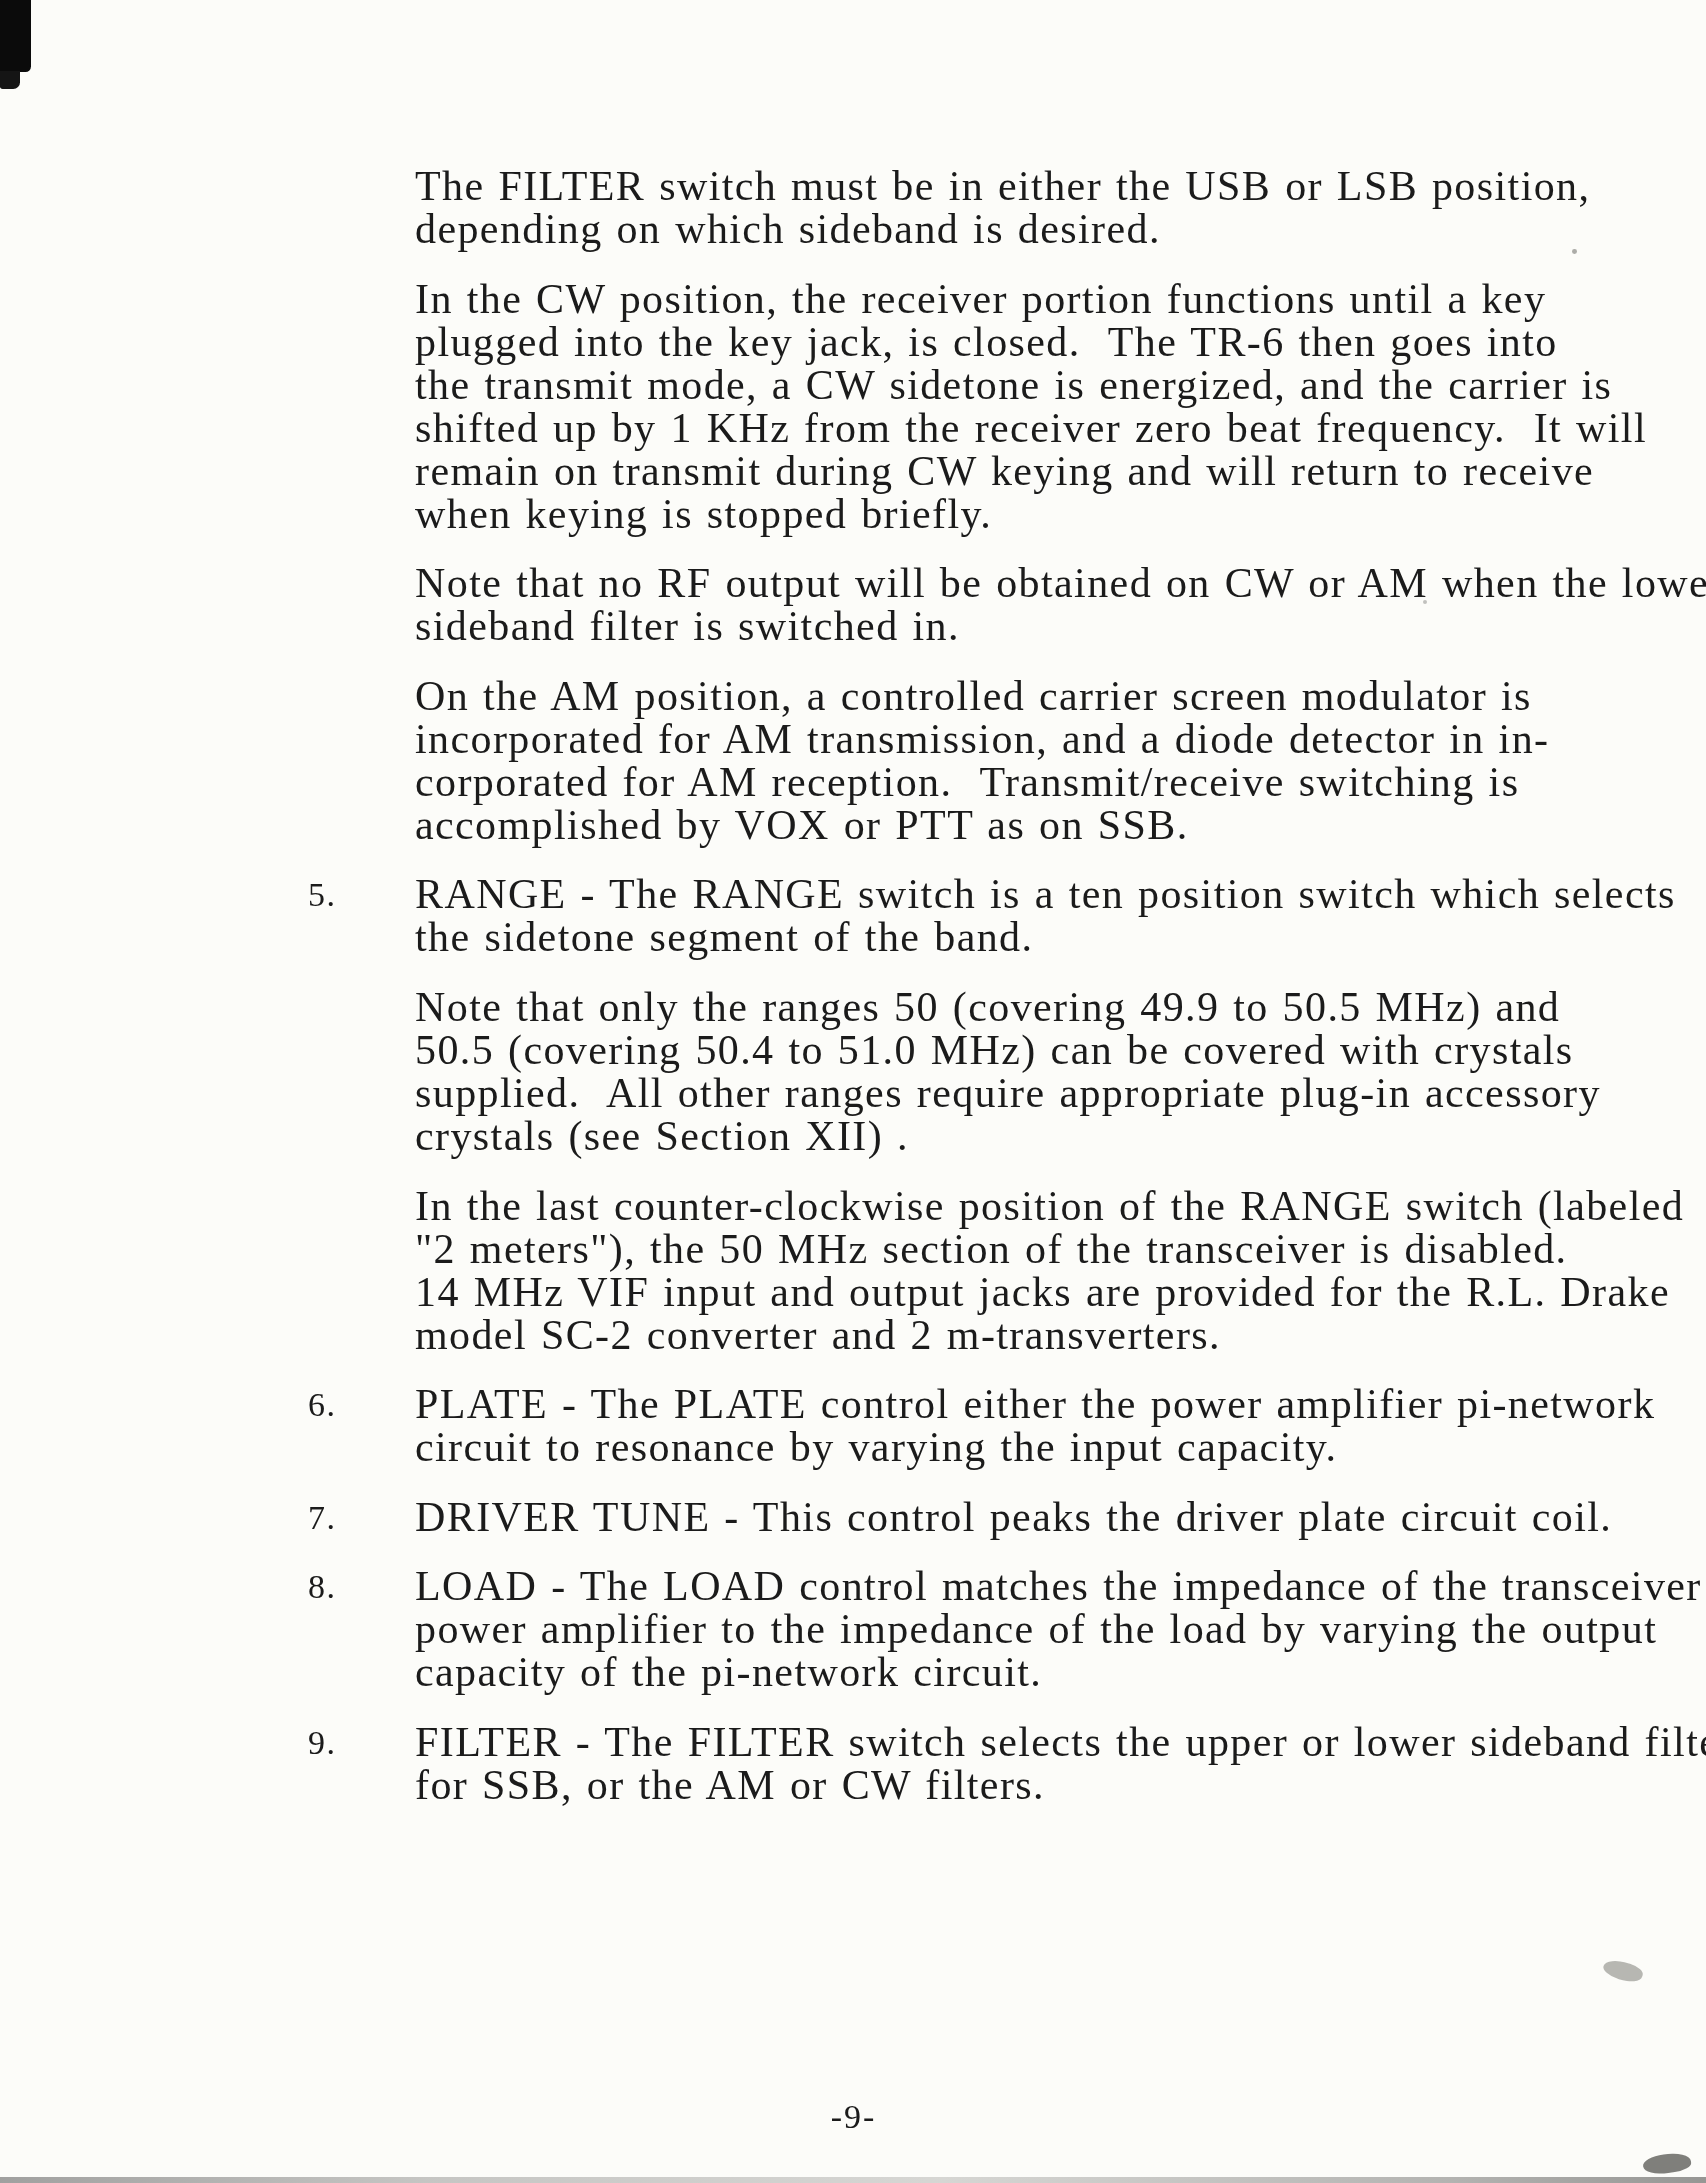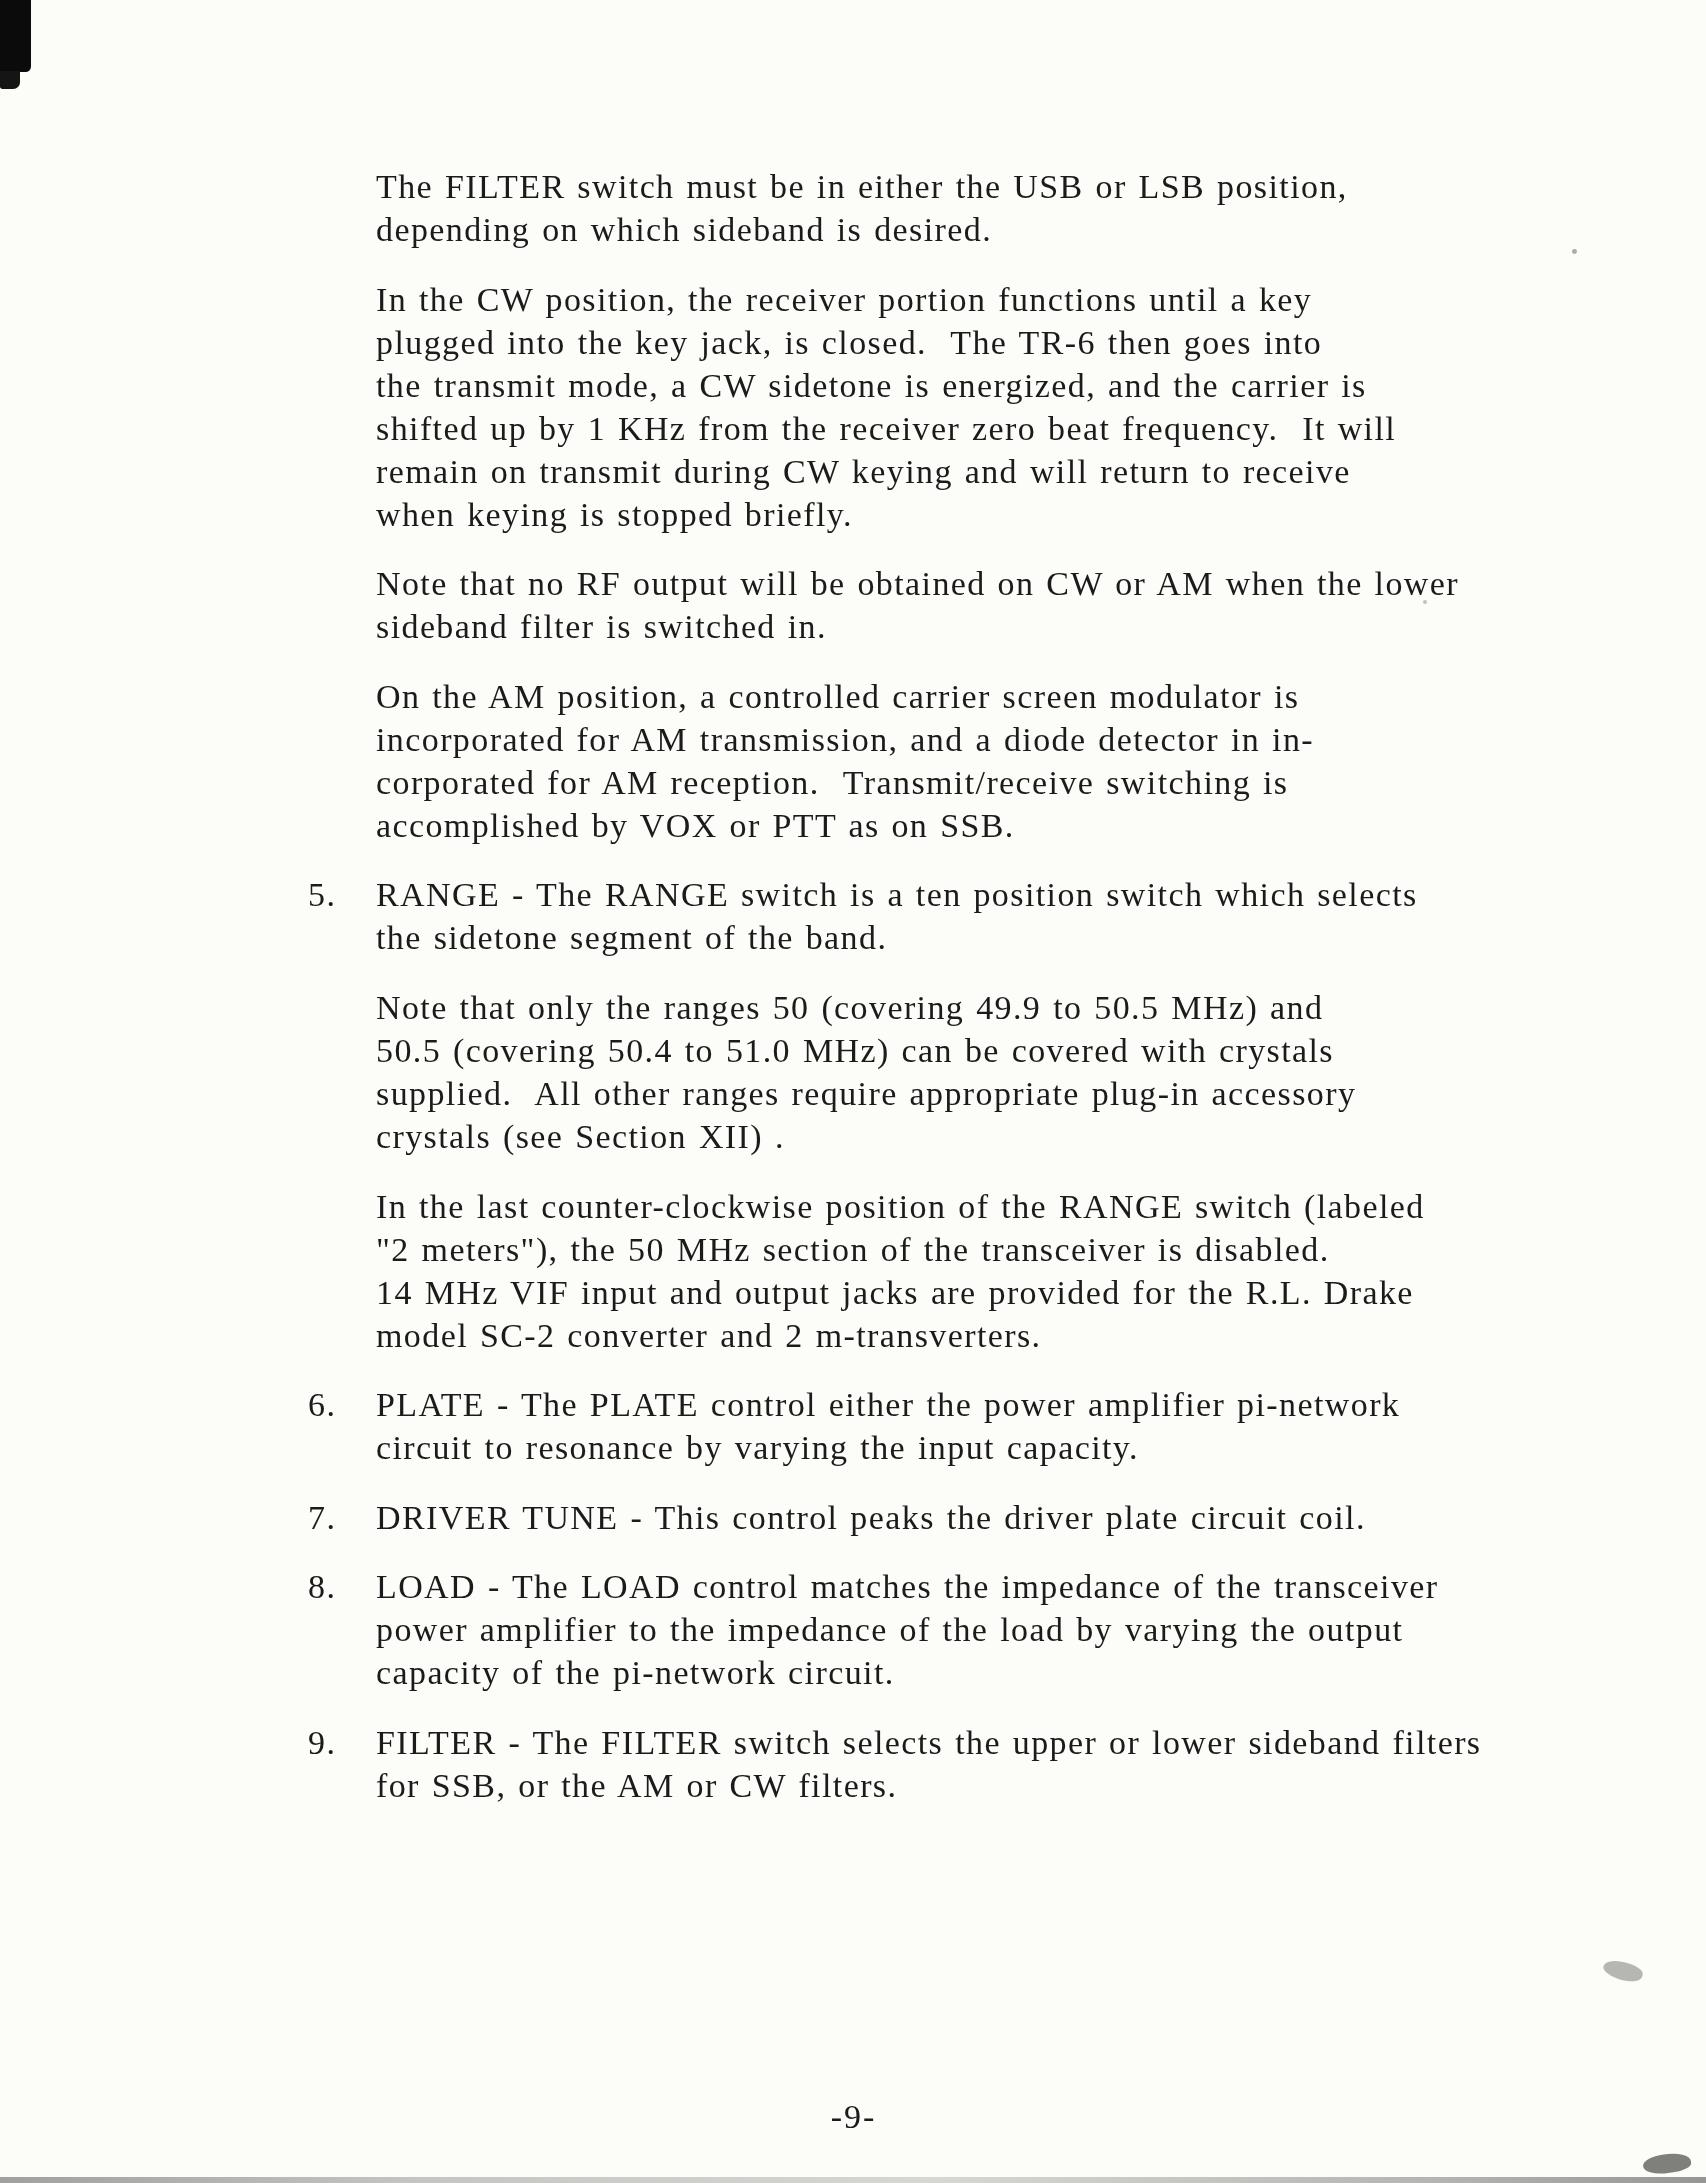--- a/index.html
+++ b/index.html
@@ -29,25 +29,26 @@
   }
   .num {
     flex: 0 0 68px;
     font-size: 34px;
     line-height: 43px;
     letter-spacing: 1.4px;
     white-space: pre;
   }
   .body {
     flex: 1 1 auto;
-    font-size: 34px;
+    font-size: 42px;
     line-height: 43px;
     letter-spacing: 1.4px;
     word-spacing: 2px;
     white-space: pre;
+    margin-left: 39px;
   }
   .u {
     text-underline-offset: 4.8px;
     text-decoration-thickness: 2px;
   }
   .footer {
     position: absolute;
     left: 0;
     right: 0;
     top: 2098px;

